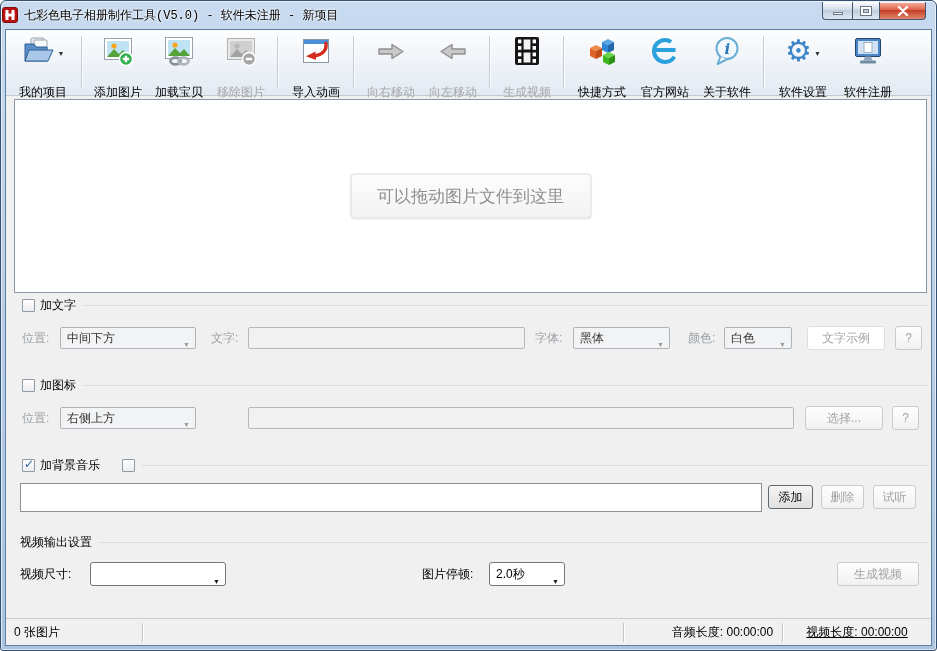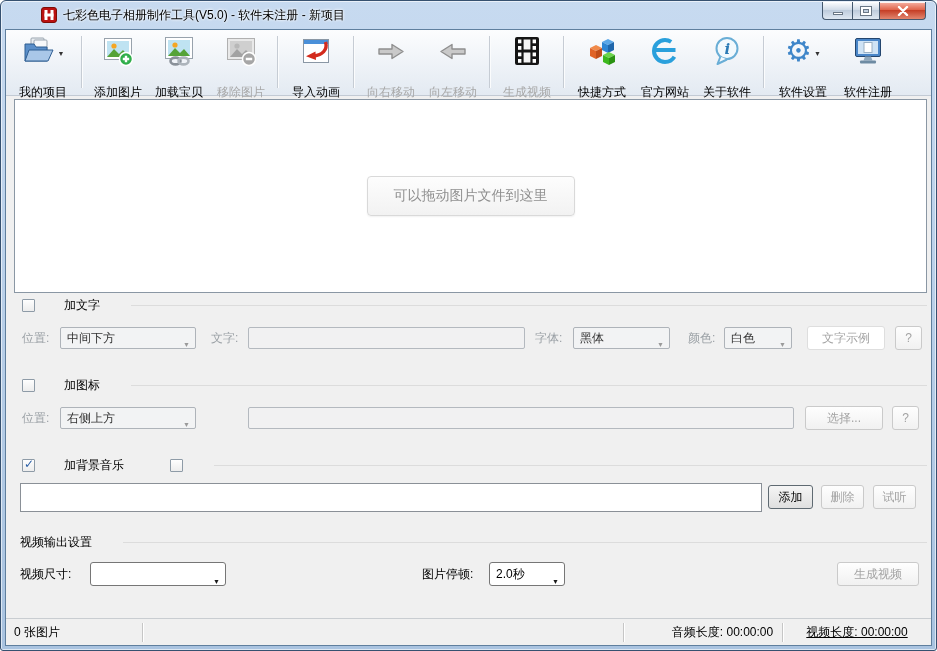--- a/index.html
+++ b/index.html
@@ -5,21 +5,21 @@
   * { margin:0; padding:0; box-sizing:border-box; }
   html,body { background:#fff; font-family:"Liberation Sans","DejaVu Sans",sans-serif; }
   .window {
     position:relative; width:937px; height:651px;
     background:linear-gradient(#c7daf0,#a9c3e0);
     border:1px solid #365170; border-radius:6px 6px 3px 3px;
     box-shadow:inset 0 0 0 1px rgba(255,255,255,.6);
     overflow:hidden;
   }
   
-  .titlebar { position:absolute; top:0; left:16px; right:0; height:28px; display:flex; align-items:center; padding-left:24px; }
+  .titlebar { position:absolute; top:0; left:0; right:0; height:28px; display:flex; align-items:center; padding-left:1px;font-family:Liberation Mono, monospace; }
   .app-icon { width:16px; height:16px; margin-right:6px; flex:0 0 auto; }
   .title { font-size:12px; color:#000; text-shadow:0 0 3px #fff,0 0 3px #fff; white-space:nowrap; }
   .winbtns { position:absolute; top:1px; right:10px; display:flex; }
   .winbtn { height:18px; border:1px solid #44586e; border-top:none; display:flex; align-items:center; justify-content:center;
             background:linear-gradient(#fdfeff,#d2dce8 45%,#bccadb 46%,#dfe8f2); box-shadow:inset 0 1px 0 rgba(255,255,255,.85); }
   .winbtn.min { width:30px; border-radius:0 0 0 4px; border-right:none; }
   .winbtn.max { width:28px; }
   .winbtn.close { width:46px; border-radius:0 0 4px 0; border-left:none;
             background:linear-gradient(#f6b3a6,#e0654c 45%,#c33a22 46%,#e2866f); }
   .glyph-min { width:10px; height:3px; background:#fff; border:1px solid #6a7785; margin-top:6px; }
@@ -33,24 +33,24 @@
   .tbtn { display:flex; flex-direction:column; align-items:center; padding-top:2px; height:58px; cursor:default; }
   .ticon { height:36px; display:flex; align-items:center; }
   .tcaret { font-size:8px; color:#333; margin:4px 0 0 2px; }
   .tlabel { font-size:12px; color:#000; margin-top:17px; white-space:nowrap; }
   .tbtn.off .tlabel { color:#a8a8a8; }
   .tsep { width:1px; height:52px; background:#c6ccd4; box-shadow:1px 0 0 #fbfcfd; margin:3px 6px 0 5px; }
   .gear-glyph { font-size:30px; line-height:32px; color:#3f86c9; font-family:"DejaVu Sans",sans-serif; }
   
   .dropzone { position:absolute; left:8px; top:69px; width:913px; height:194px; background:#fff; border:1px solid #8a97a4; }
   .drophint { position:absolute; left:50%; top:50%; transform:translate(-50%,-50%);
-    padding:10px 26px; font-size:14px; color:#8f8f8f;
+    padding:10px 26px; font-size:17px; color:#8f8f8f;
     background:linear-gradient(#fdfdfd,#f2f2f2); border:1px solid #d9d9d9; border-radius:4px; box-shadow:0 1px 2px rgba(0,0,0,.06); white-space:nowrap;font-family:Liberation Serif, serif; }
   
-  .sect-head { position:absolute; display:flex; align-items:center; height:15px;gap:24px; }
+  .sect-head { position:absolute; display:flex; align-items:center; height:15px; }
   .sect-head .post { height:1px; background:#dcdcdc; margin-left:7px; }
   .sect-title { font-size:12px; color:#000; margin-left:5px; white-space:nowrap; }
   .cb { width:13px; height:13px; background:linear-gradient(#fefefe,#ededed); border:1px solid #8e9ba7; border-radius:1px; position:relative; flex:0 0 auto; }
   .cb .mark { position:absolute; left:1px; top:-3px; font-size:12px; font-weight:bold; color:#2b5fa6; }
   .lbl { position:absolute; font-size:12px; color:#9aa0a5; white-space:nowrap; line-height:22px; }
   .lbl.on { color:#000; }
   .combo { position:absolute; height:22px; background:#f2f3f4; border:1px solid #aeb3b9; border-radius:2px;
     font-size:12px; color:#333; line-height:20px; padding:0 18px 0 6px; }
   .combo .arr { position:absolute; right:5px; top:7px; font-size:7px; color:#9a9a9a; }
   .combo.on { background:#fff; border-color:#767676; border-radius:3px; color:#000; height:24px; line-height:22px; }

